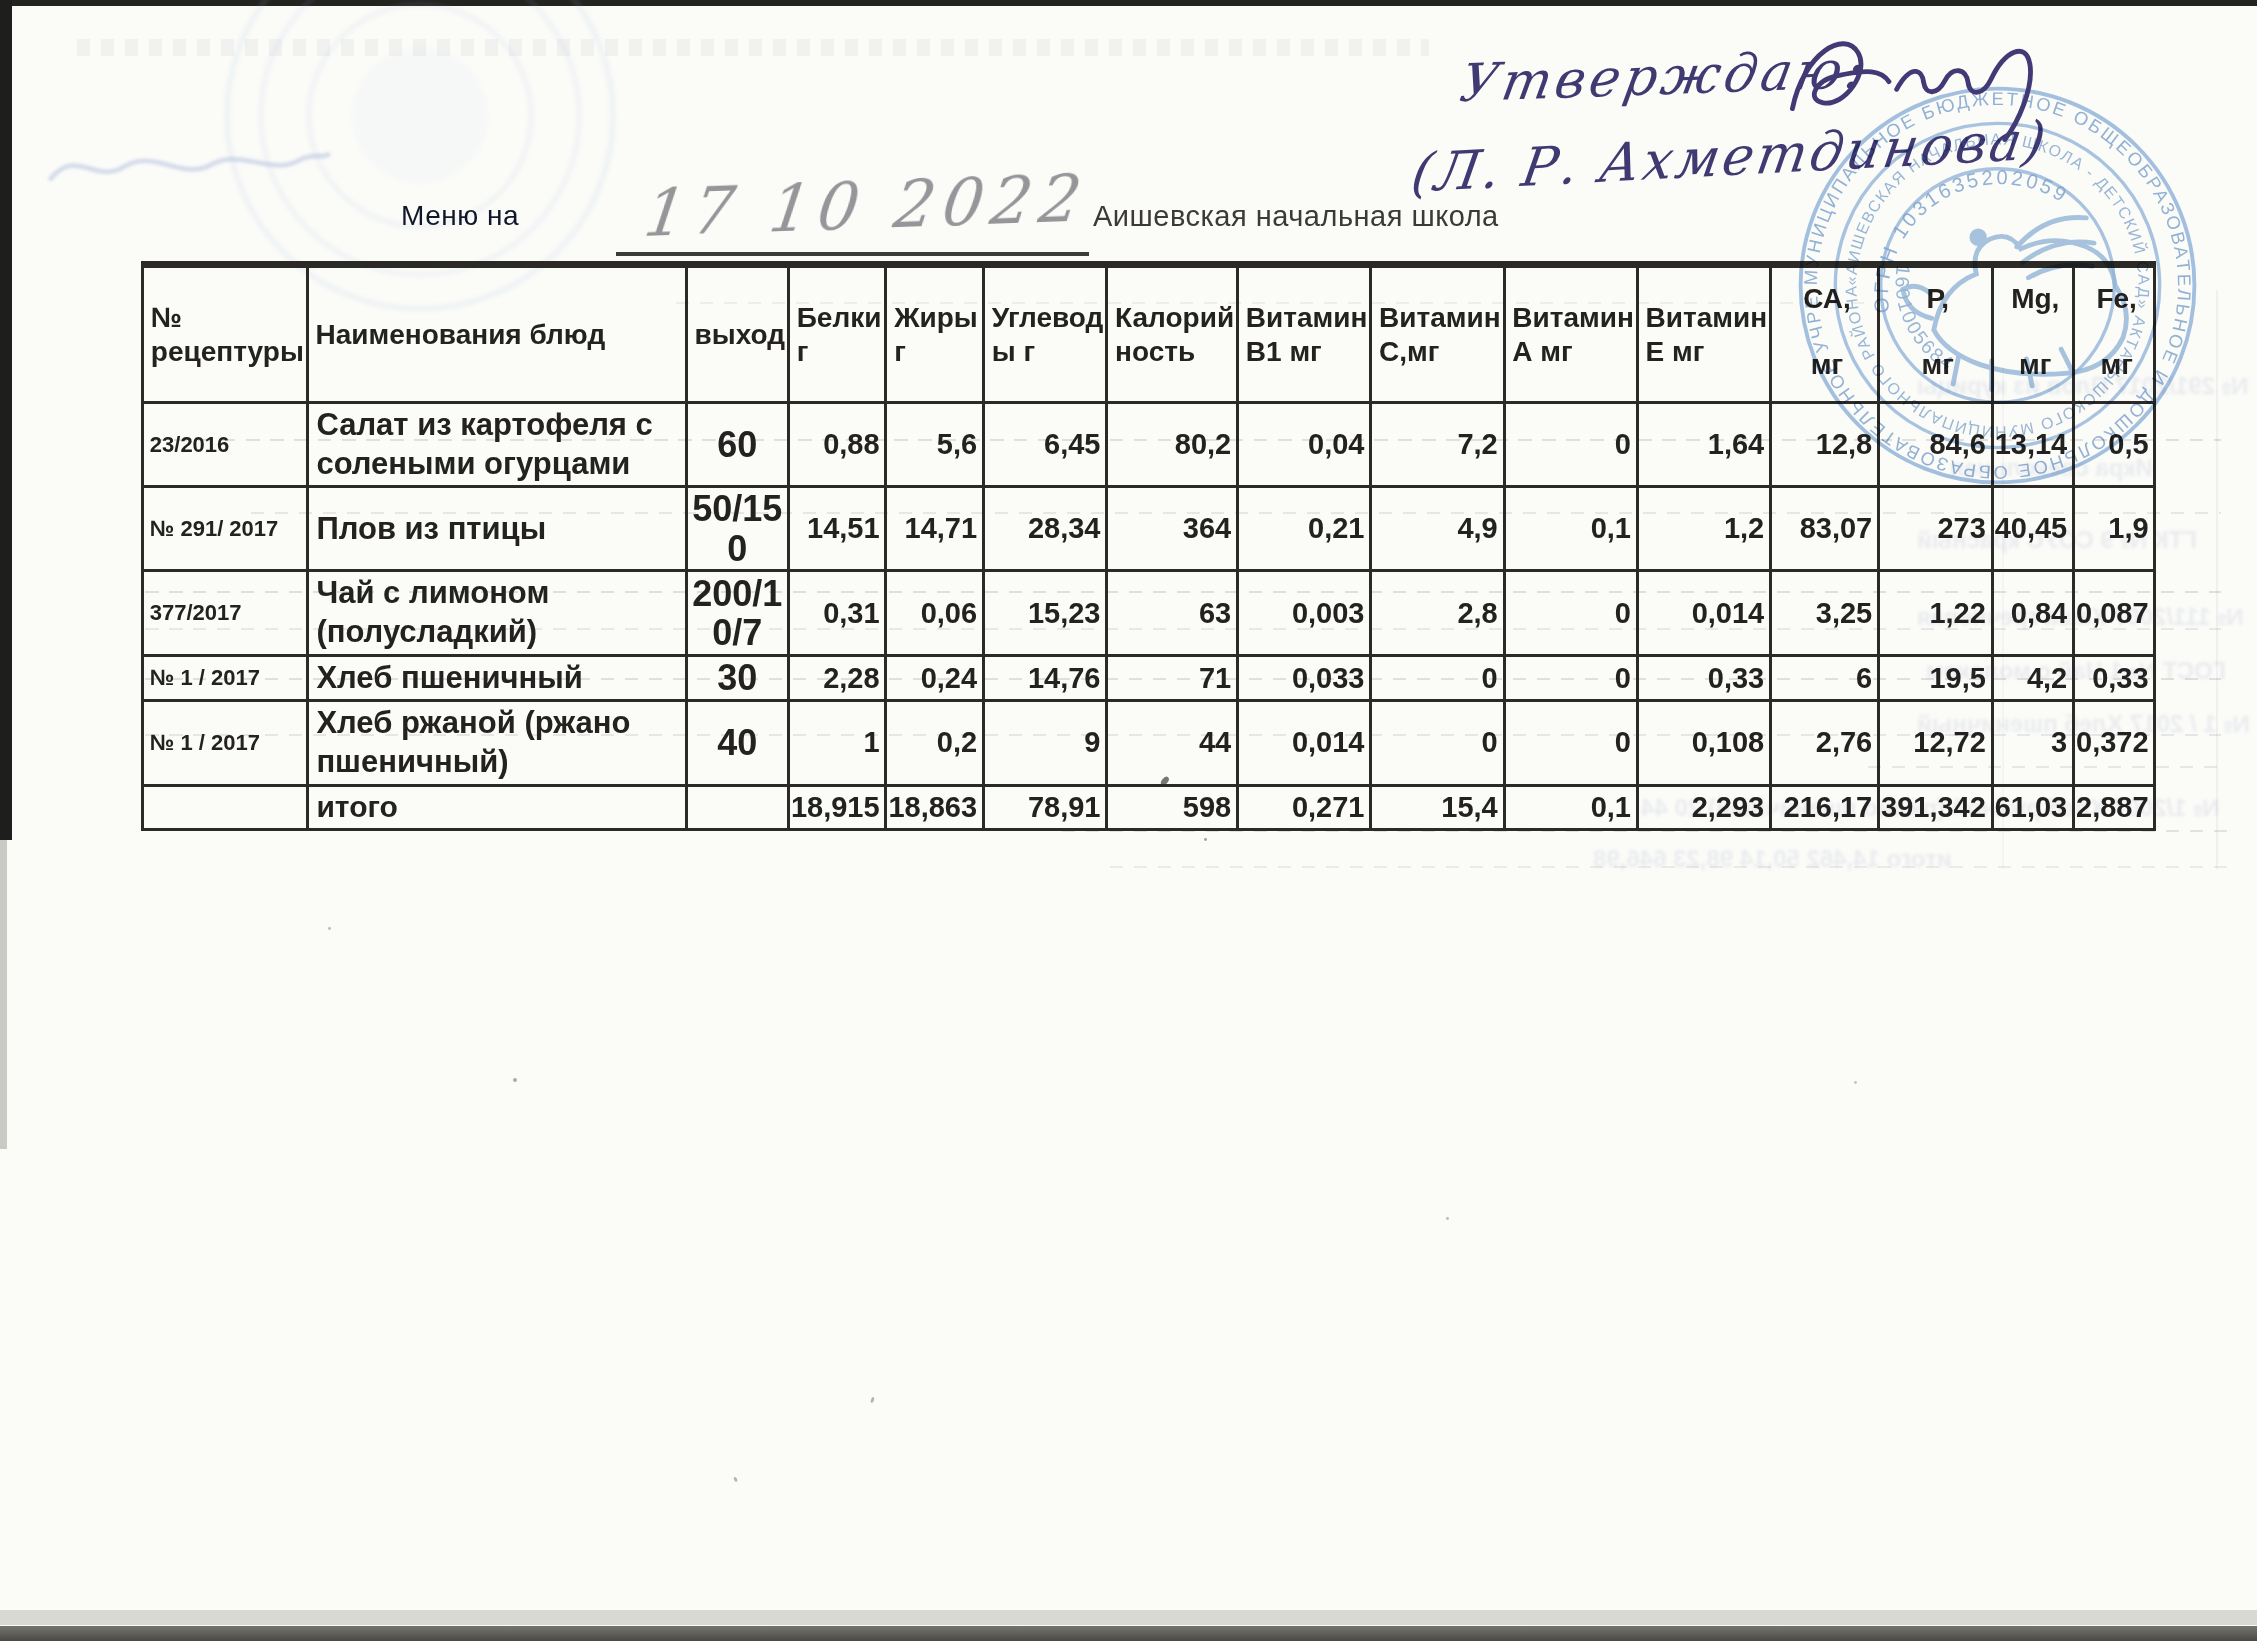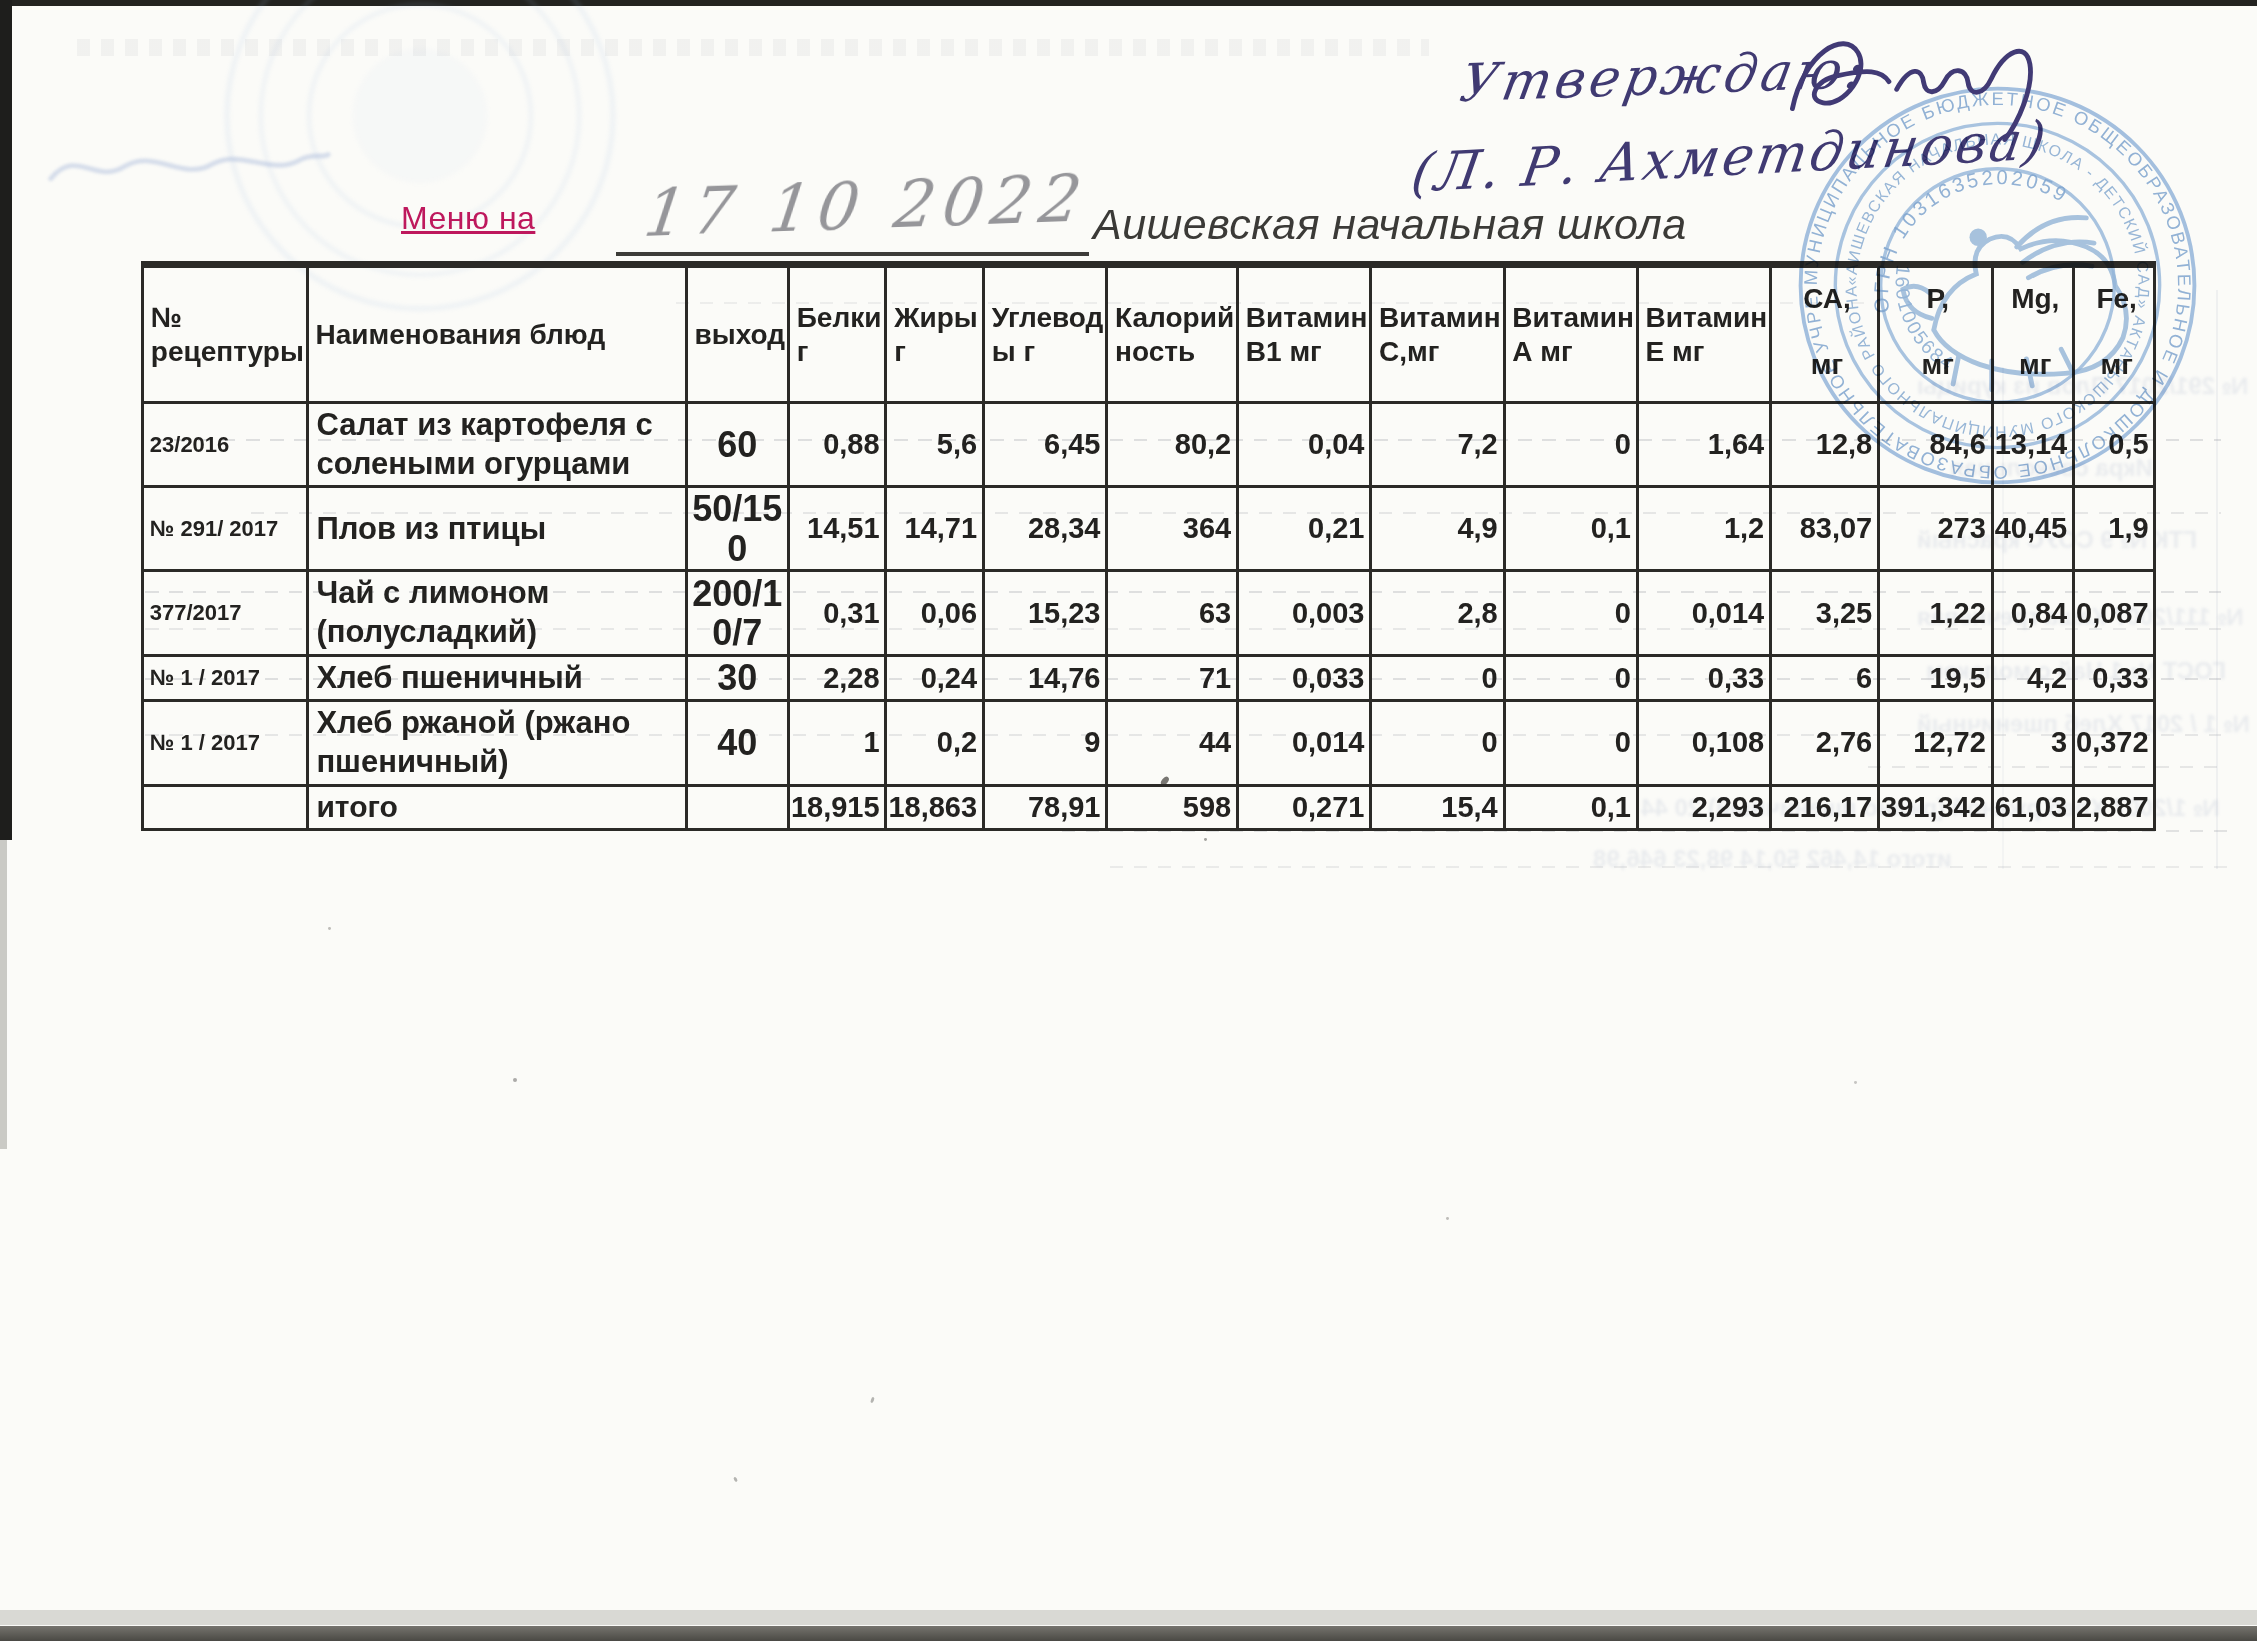--- a/index.html
+++ b/index.html
@@ -5,22 +5,22 @@
   html,body{margin:0;padding:0;background:#888;}
   .page{position:relative;width:2257px;height:1641px;background:#fbfbf8;overflow:hidden;
         font-family:"Liberation Sans",sans-serif;color:#2c2b28;}
   
   .edge-top{position:absolute;left:0;top:0;width:2257px;height:5.8px;background:#232320;}
   .edge-left{position:absolute;left:0;top:0;width:11.6px;height:840px;background:#1e1e1c;}
   .edge-left-fade{position:absolute;left:0;top:840px;width:6.8px;height:309px;background:#8d8d88;opacity:.45;}
   .edge-bottom-light{position:absolute;left:0;top:1610px;width:2257px;height:15.4px;background:#d9d9d4;}
   .edge-bottom{position:absolute;left:0;top:1626px;width:2257px;height:15.4px;background:linear-gradient(#76746e,#4a4944);}
   
-  .title-prefix{position:absolute;left:401px;top:200px;font-size:32px;color:#be185d;letter-spacing:0.5px;text-decoration:underline;}
-  .school-name{position:absolute;left:1093px;top:200px;font-size:43px;color:#3b3a37;letter-spacing:0.5px;font-style:italic;}
+  .title-prefix{position:absolute;left:401px;top:200px;font-size:28px;color:#0f172a;letter-spacing:0.5px;}
+  .school-name{position:absolute;left:1093px;top:200px;font-size:29px;color:#3b3a37;letter-spacing:0.5px;}
   .date-underline{position:absolute;left:616px;top:252px;width:473px;height:3.9px;background:#3d3c39;}
   .hand-date{position:absolute;left:645px;top:169px;font-family:"DejaVu Serif",serif;font-style:italic;
              font-size:64px;color:#96969a;letter-spacing:7.7px;transform:rotate(-2deg) skewX(-10deg);
              filter:blur(0.4px);white-space:nowrap;}
   
   .hand{font-family:"DejaVu Serif",serif;font-style:italic;color:#403a72;white-space:nowrap;}
   .approve-1{position:absolute;left:1461px;top:46px;font-size:52px;letter-spacing:3.9px;transform:rotate(-2deg) skewX(-12deg);}
   .approve-2{position:absolute;left:1412px;top:126px;font-size:53px;letter-spacing:2.9px;transform:rotate(-3deg) skewX(-12deg);}
   .signature-svg{position:absolute;left:1775px;top:11.6px;z-index:6;}
   

